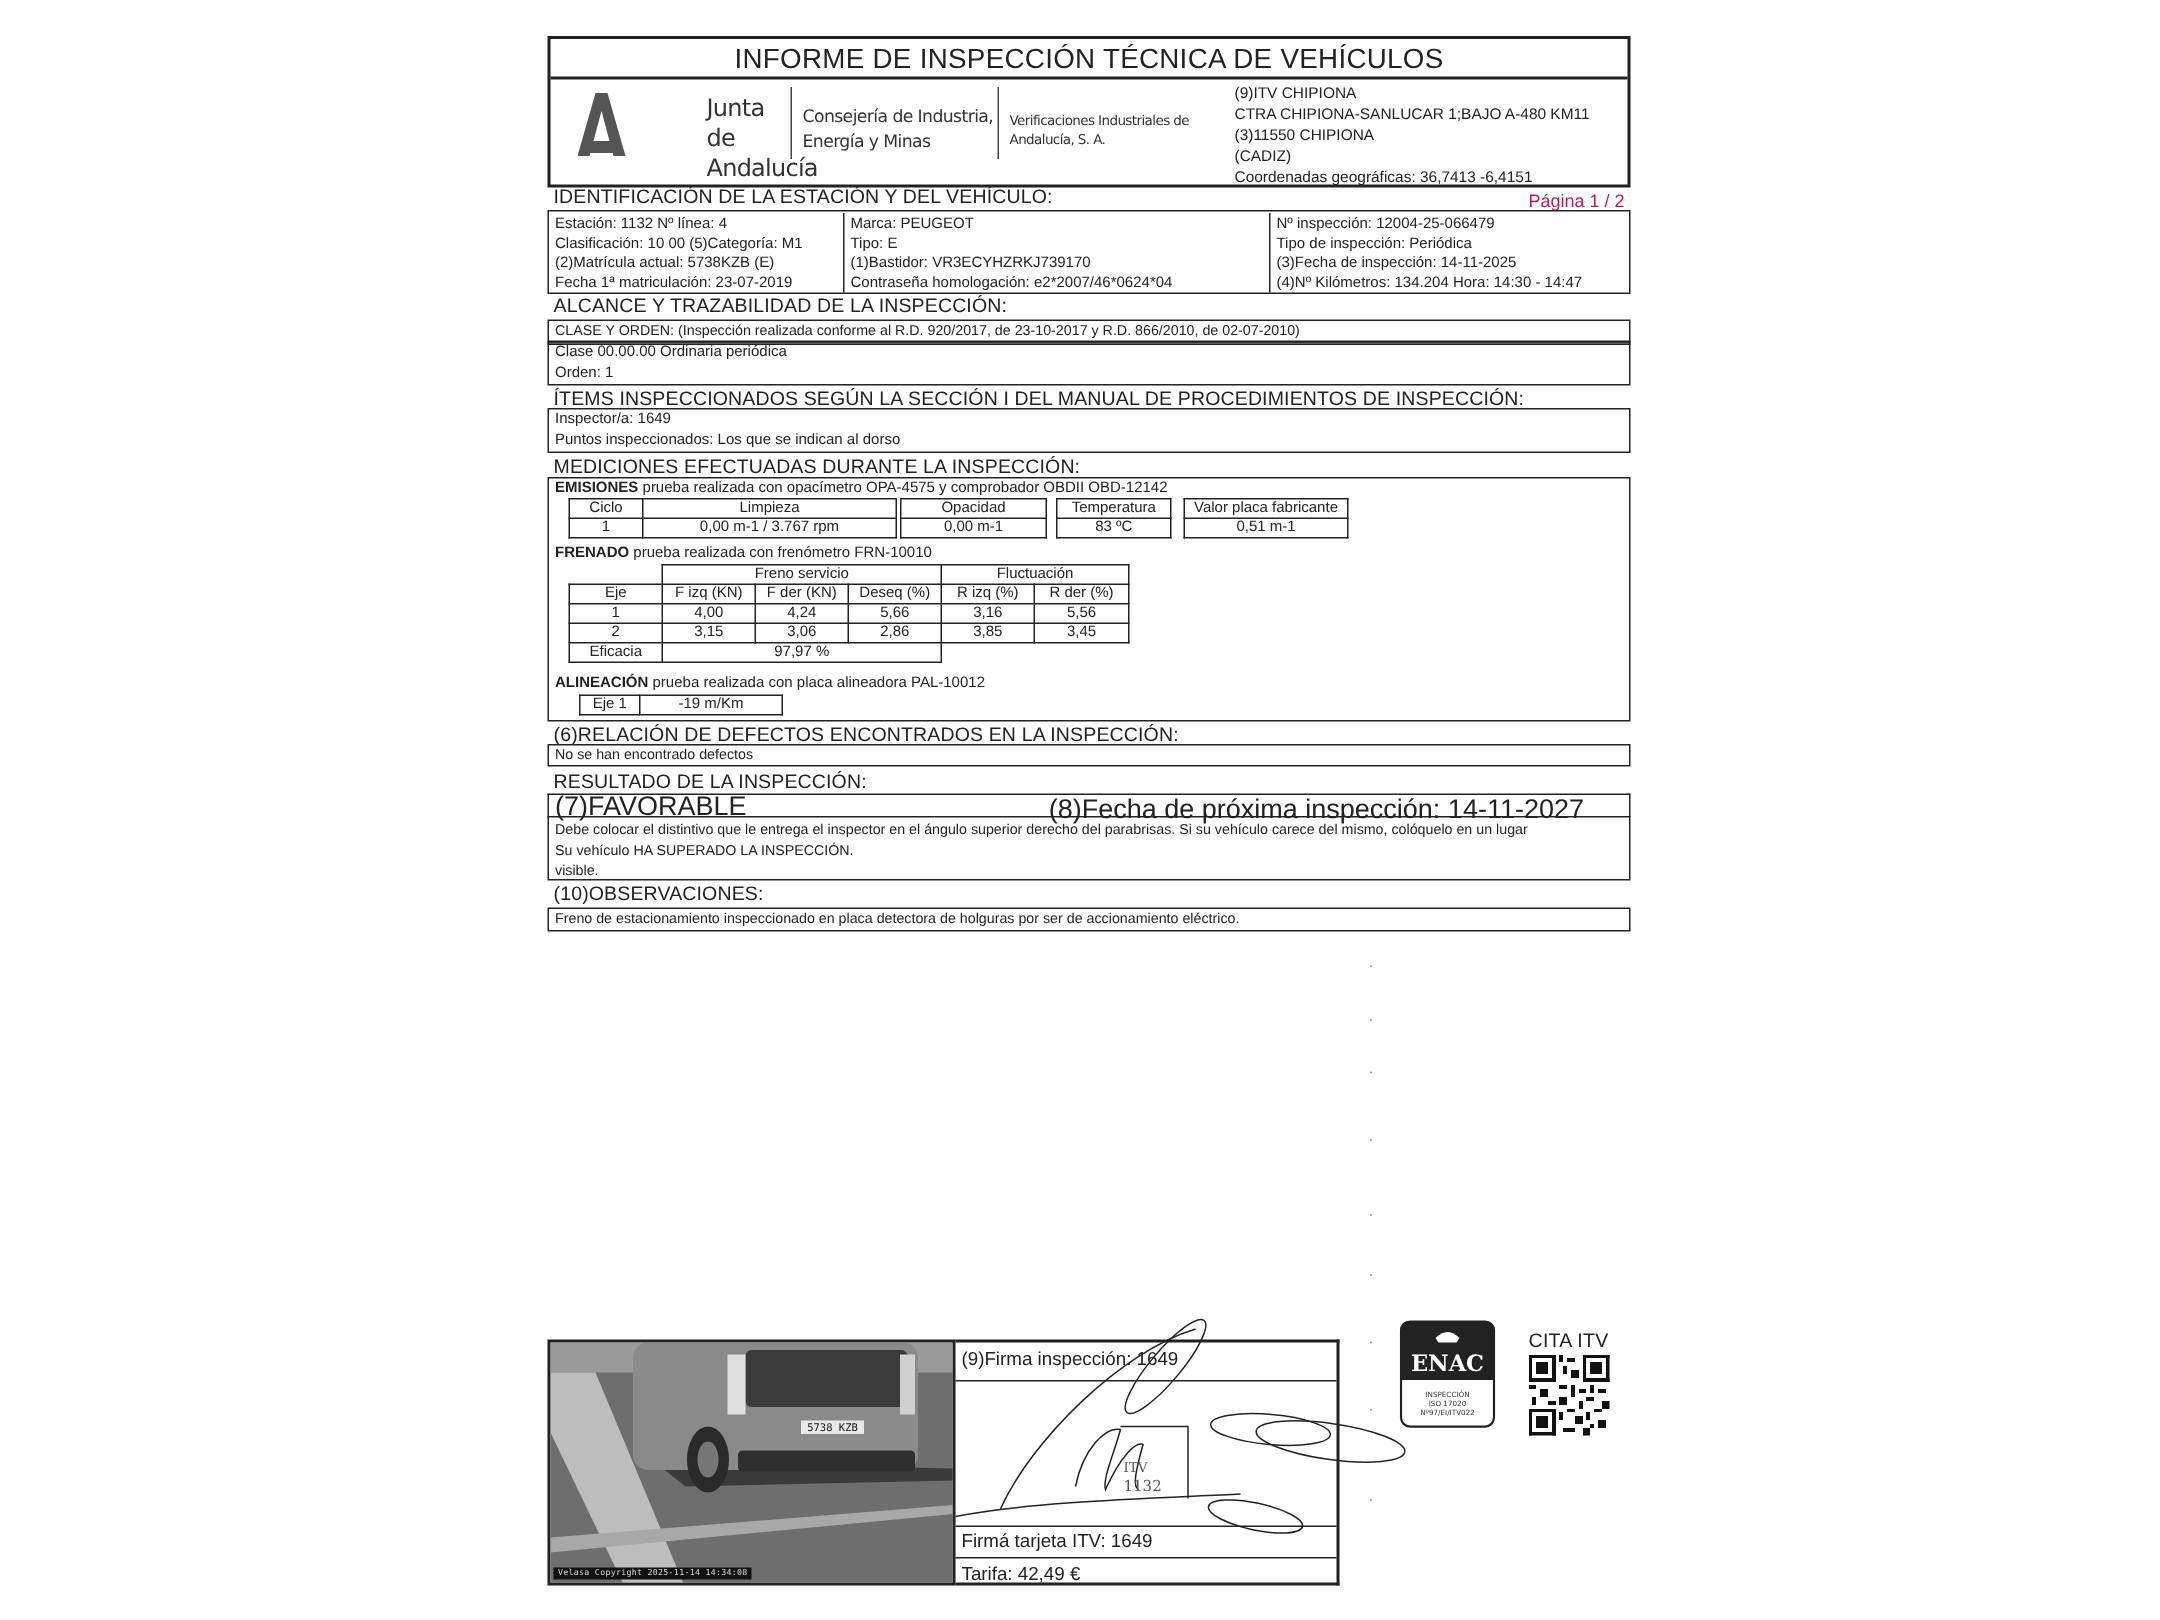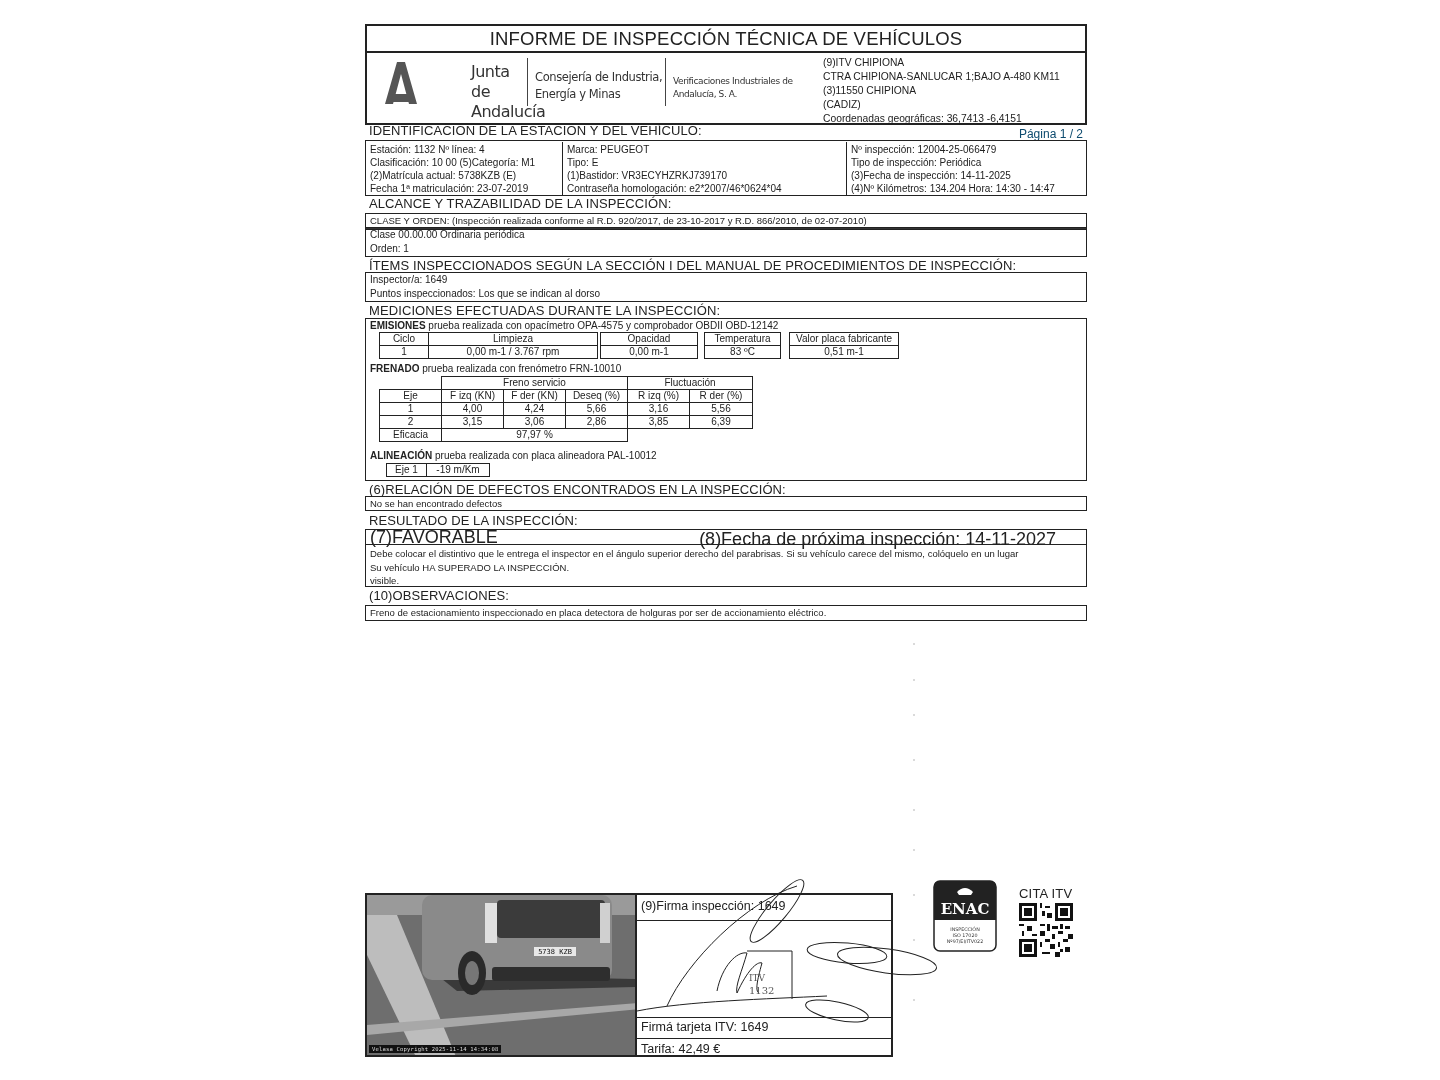--- a/index.html
+++ b/index.html
@@ -21,21 +21,21 @@
 
   .sec-title { position: absolute; left: 4px; font-size: 13px; line-height: 14px; color: #222; letter-spacing: 0.1px; }
   .box { position: absolute; left: 0; width: 722px; border: 1.5px solid #222; font-size: 10px; line-height: 13.5px; color: #222; }
   .box .row { padding-left: 4px; white-space: nowrap; }
   .box .row.sep { border-bottom: 1px solid #333; }
 
   .idgrid { display: flex; height: 54px; align-items: center; }
   .idgrid .col { border-right: 1.5px solid #222; padding: 1px 4px 0 4px; font-size: 10px; line-height: 13px; }
   .idgrid .col:last-child { border-right: none; }
 
-  .pagina { position: absolute; right: 4px; font-size: 12px; color: #0c4a6e; }
+  .pagina { position: absolute; right: 4px; font-size: 12px; color: #be185d; }
 
   table.mt { border-collapse: collapse; position: absolute; font-size: 10px; }
   table.mt td { border: 1px solid #222; text-align: center; height: 13px; line-height: 12px; padding: 0 2px; color: #222; }
   td.empty { border: none !important; }
 
   .lbl-b { font-weight: bold; }
 
   .bottom { position: absolute; left: 365px; top: 893px; }
   .photo { position: absolute; left: 0; top: 0; width: 272px; height: 164px; border: 2px solid #222; overflow: hidden; background: #e5e5e5; }
   .photo-caption { position: absolute; left: 2px; bottom: 2px; background: #111; color: #ddd; font-family: "DejaVu Sans Mono", monospace; font-size: 5.5px; padding: 1px 3px; letter-spacing: 0.2px; }
@@ -199,34 +199,34 @@
         <td>5,66</td>
         <td>3,16</td>
         <td>5,56</td>
       </tr>
       <tr>
         <td>2</td>
         <td>3,15</td>
         <td>3,06</td>
         <td>2,86</td>
         <td>3,85</td>
-        <td>6,39</td>
+        <td>3,45</td>
       </tr>
       <tr>
         <td>Eficacia</td>
         <td colspan="3">97,97 %</td>
         <td class="empty" colspan="2"></td>
       </tr>
     </tbody>
       </table>
 
     <div class="row" style="position:absolute; top:130px; left:0">
       <span class="lbl-b">ALINEACIÓN</span><span> prueba realizada con placa alineadora PAL-10012</span>
     </div>
-    <table class="mt" style="left:20px; top:144px; width:104px">
+    <table class="mt" style="left:20px; top:144px; width:136px">
       <tbody>
           <tr>
         <td style="width:40px">Eje 1</td>
         <td>-19 m/Km</td>
       </tr>
     </tbody>
       </table>
   </div>
 
   <div class="sec-title" style="top:459px">(6)RELACIÓN DE DEFECTOS ENCONTRADOS EN LA INSPECCIÓN:</div>

